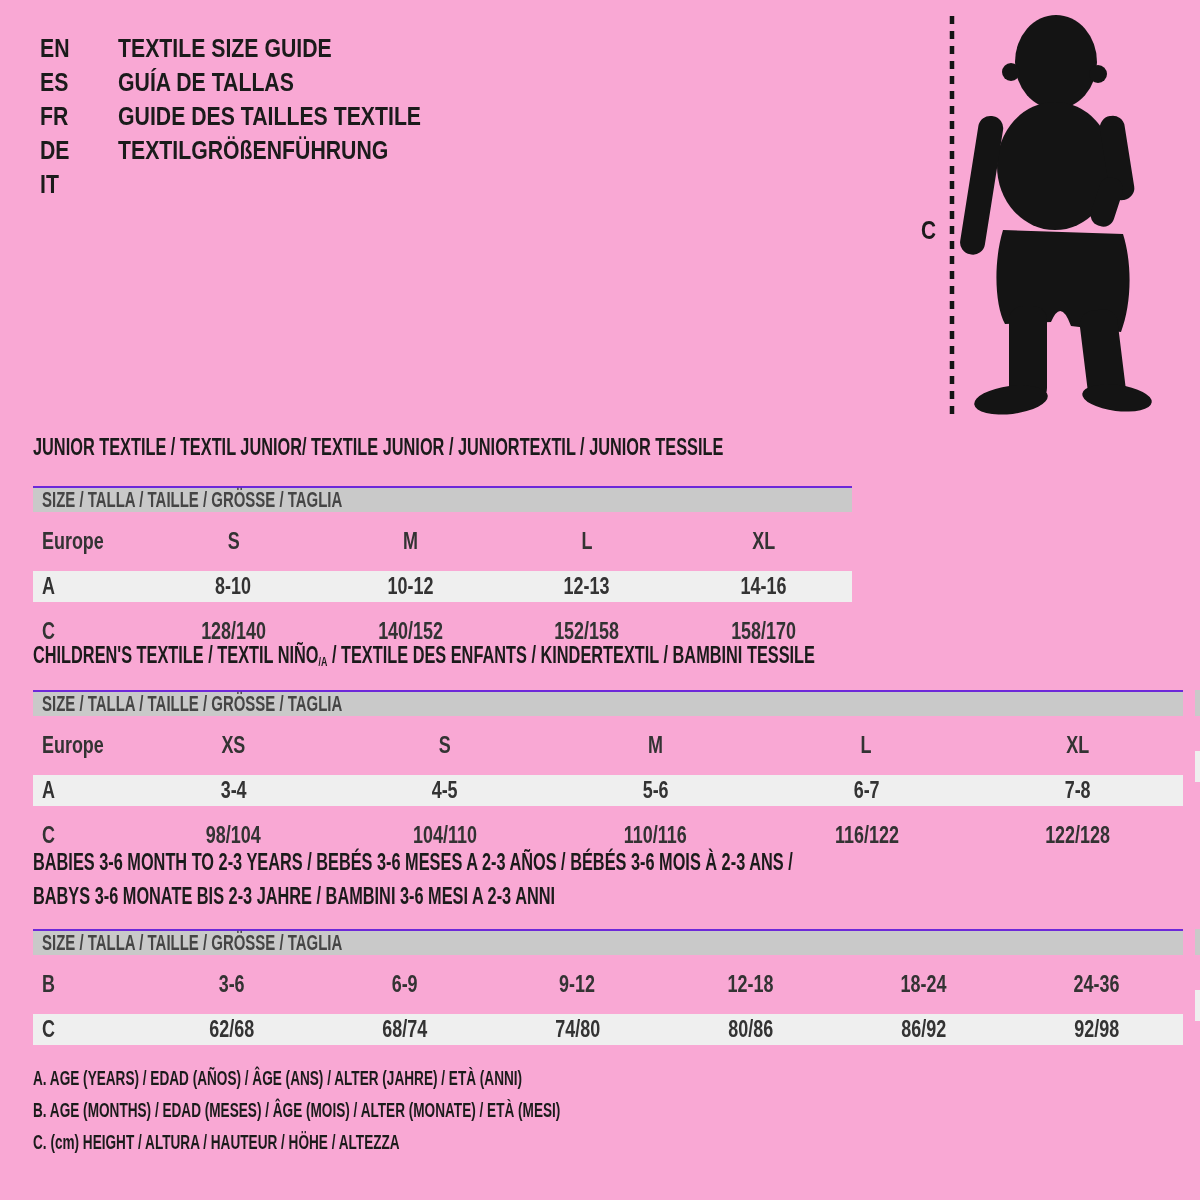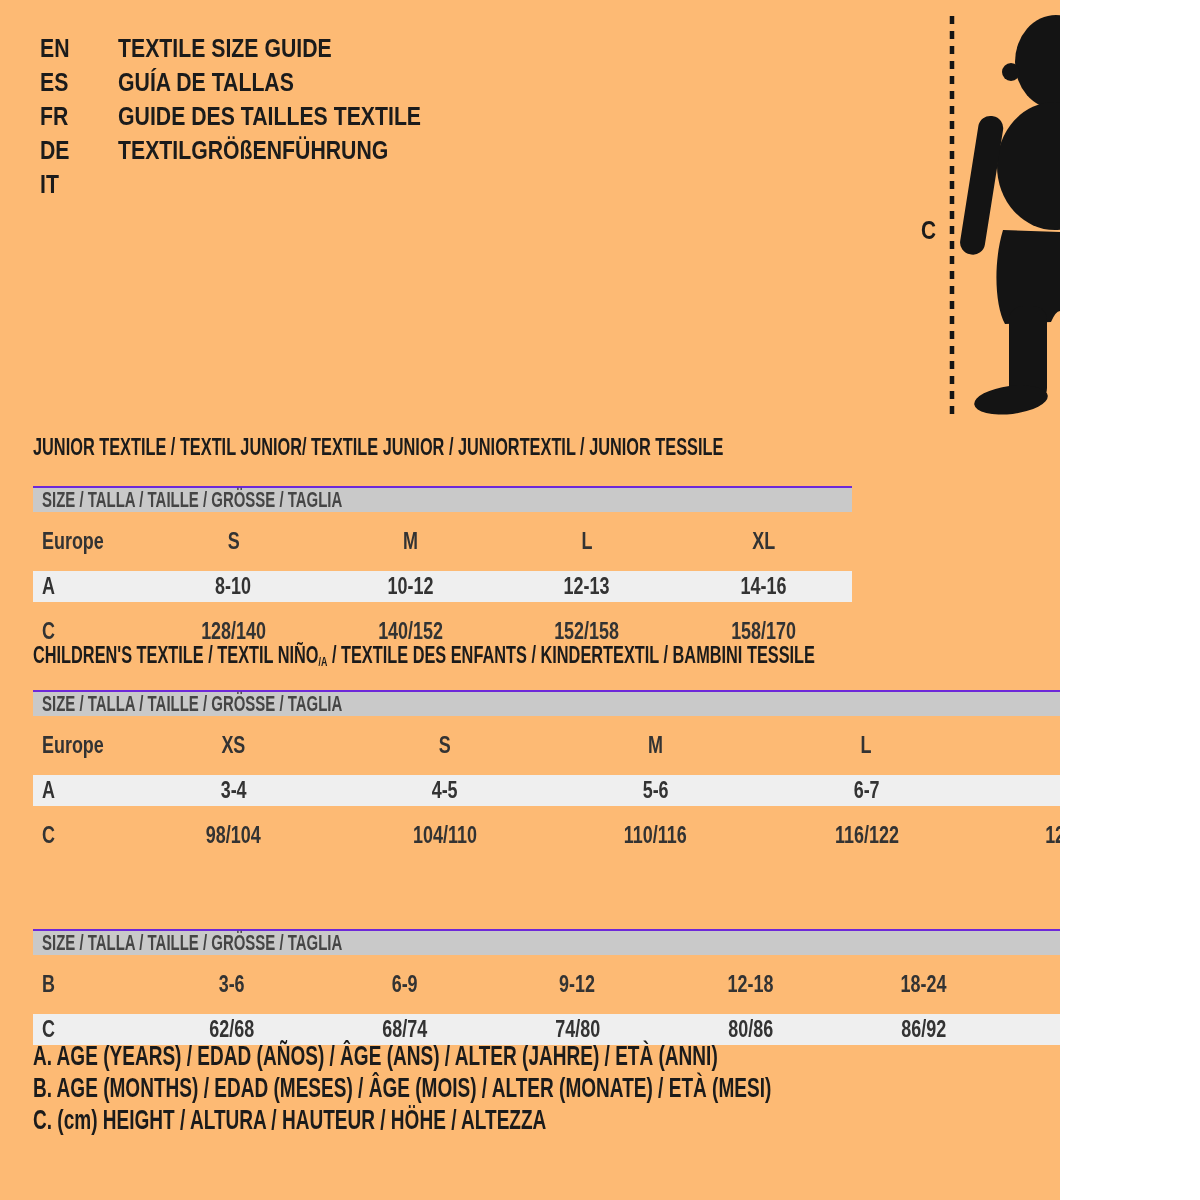--- a/index.html
+++ b/index.html
@@ -1,16 +1,16 @@
 <!DOCTYPE html>
 <html style="--bar: #c9c9c9; --stripe: #efefef; --ink: #1b1b1b; --table_text: #333333; --silhouette: #141414;"><head>
 <meta charset="utf-8">
 <style>
   html,body{margin:0;padding:0;background:#fff;}
-  #page{position:relative;width:1060px;height:1200px;background:#fdba74;overflow:hidden;
+  #page{position:relative;width:1200px;height:1200px;background:#f9a8d4;overflow:hidden;
         font-family:"Liberation Sans","DejaVu Sans",sans-serif;font-weight:bold;color:var(--ink,#1b1b1b);}
   
   .ctx{display:inline-block;transform:scaleX(0.68);transform-origin:center center;white-space:nowrap;}
   .ox-left{transform-origin:left center;}
 
   
   #lang-list{position:absolute;left:40px;top:31px;font-size:25px;}
   .lang-row{display:flex;height:34px;align-items:center;}
   .lang-row .ctx{transform:scaleX(0.85);}
   .lang-code{width:78px;}
@@ -32,21 +32,21 @@
             display:flex;align-items:center;padding-left:9px;margin-bottom:4px;
             font-size:22px;color:#454545;}
   .trow{display:flex;height:31px;align-items:center;font-size:23px;color:var(--table_text,#333);margin-top:14px;}
   .trow .ctx{transform:scaleX(0.78);}
   .size-table > div:nth-child(3){background:var(--stripe,#efefef);}
   .tlabel{width:112px;padding-left:9px;box-sizing:border-box;}
   .t-children .tlabel{width:95px;}
   .tcell{flex:1;text-align:center;}
 
   
-  #legend{position:absolute;left:33px;top:1040px;font-size:28px;}
+  #legend{position:absolute;left:33px;top:1062px;font-size:20px;}
   #legend .line{display:block;height:32px;line-height:32px;}
 
   
   .edge-frag{position:absolute;left:1195px;width:5px;}
   .frag-bar{background:var(--bar,#c9c9c9);}
   .frag-stripe{background:var(--stripe,#efefef);}
 </style>
 </head>
 <body>
 
@@ -151,20 +151,24 @@
       <div class="trow">
         <div class="tlabel"><span class="ctx ox-left">C</span></div>
         <div class="tcell"><span class="ctx">98/104</span></div>
         <div class="tcell"><span class="ctx">104/110</span></div>
         <div class="tcell"><span class="ctx">110/116</span></div>
         <div class="tcell"><span class="ctx">116/122</span></div>
         <div class="tcell"><span class="ctx">122/128</span></div>
       </div>
     </div>
 
+  <div class="heading" style="top:845px;">
+    <span class="line"><span class="ctx ox-left">BABIES 3-6 MONTH TO 2-3 YEARS / BEBÉS 3-6 MESES A 2-3 AÑOS / BÉBÉS 3-6 MOIS À 2-3 ANS /</span></span>
+    <span class="line"><span class="ctx ox-left">BABYS 3-6 MONATE BIS 2-3 JAHRE / BAMBINI 3-6 MESI A 2-3 ANNI</span></span>
+  </div>
   <div class="size-table t-babies" style="top:929px;width:1150px;">
       <div class="size-bar">
         <span class="ctx ox-left">SIZE / TALLA / TAILLE / GRÖSSE / TAGLIA</span>
       </div>
       <div class="trow">
         <div class="tlabel"><span class="ctx ox-left">B</span></div>
         <div class="tcell"><span class="ctx">3-6</span></div>
         <div class="tcell"><span class="ctx">6-9</span></div>
         <div class="tcell"><span class="ctx">9-12</span></div>
         <div class="tcell"><span class="ctx">12-18</span></div>

